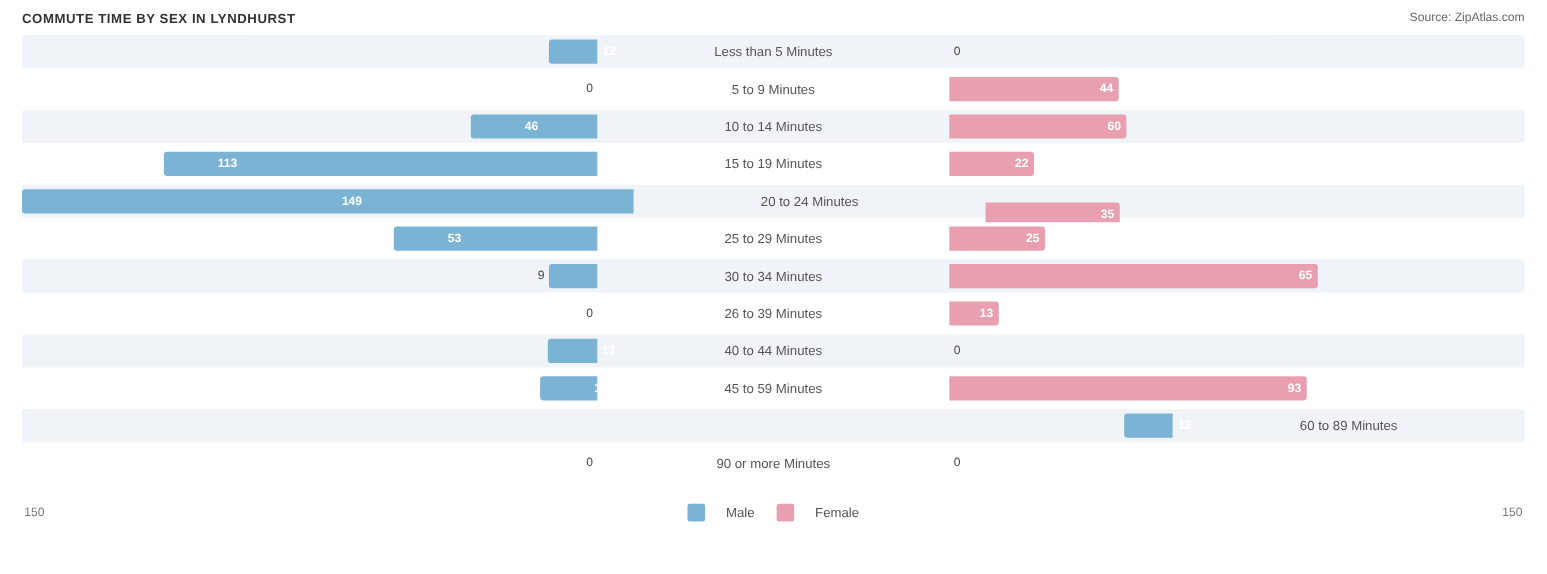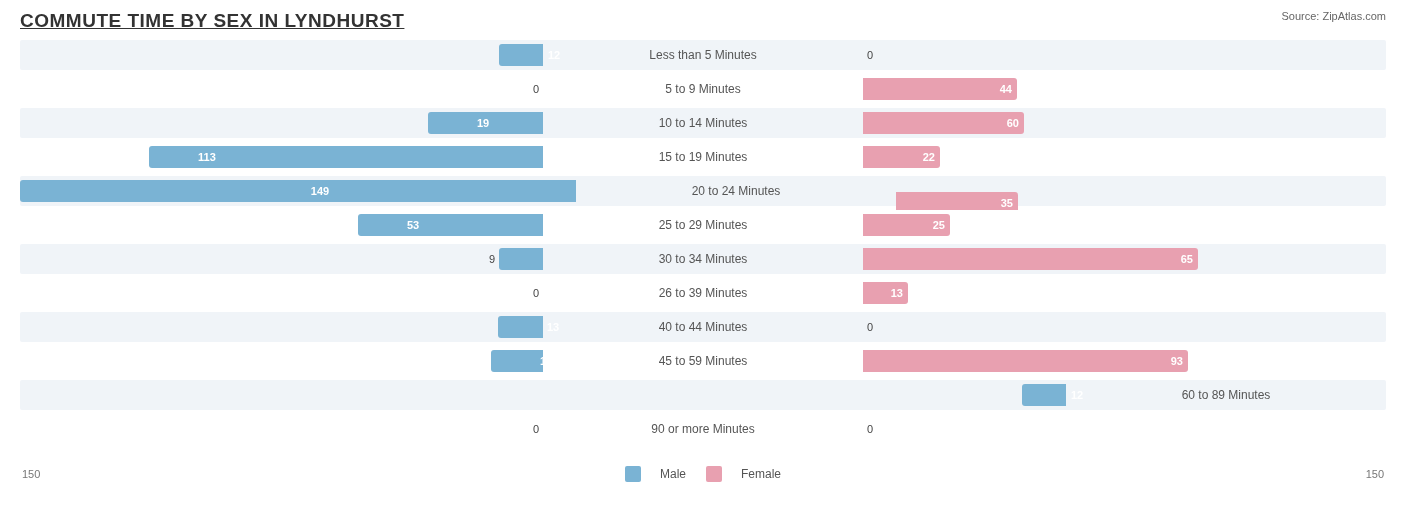--- a/index.html
+++ b/index.html
@@ -10,26 +10,25 @@
       min-height: 522px;
       padding: 10px 20px 20px 20px;
     }
     .header-row {
       display: flex;
       justify-content: space-between;
       align-items: flex-start;
       margin-bottom: 8px;
     }
     .chart-title {
-      font-size: 19px;
+      font-size: 12px;
       font-weight: bold;
       color: #333;
       text-transform: uppercase;
       letter-spacing: 0.5px;
-      text-decoration: underline;
     }
     .source-text {
       font-size: 11px;
       color: #666;
     }
     .bar-row {
       display: flex;
       align-items: center;
       height: 30px;
       margin-bottom: 4px;
@@ -186,21 +185,21 @@
                <span class="bar-label-inside-right">44</span>
              </div>
 
       </div>
     </div>
     <div class="bar-row row-bg-even">
 
       <div class="left-col">
 
              <div class="bar-male" style="width:115px;">
-               <span class="bar-label-inside-left">19</span>
+               <span class="bar-label-inside-left">46</span>
              </div>
       </div>
       <div class="center-col">10 to 14 Minutes</div>
 
       <div class="right-col">
         <div class="bar-female" style="width:161px;">
                <span class="bar-label-inside-right">60</span>
              </div>
 
       </div>

